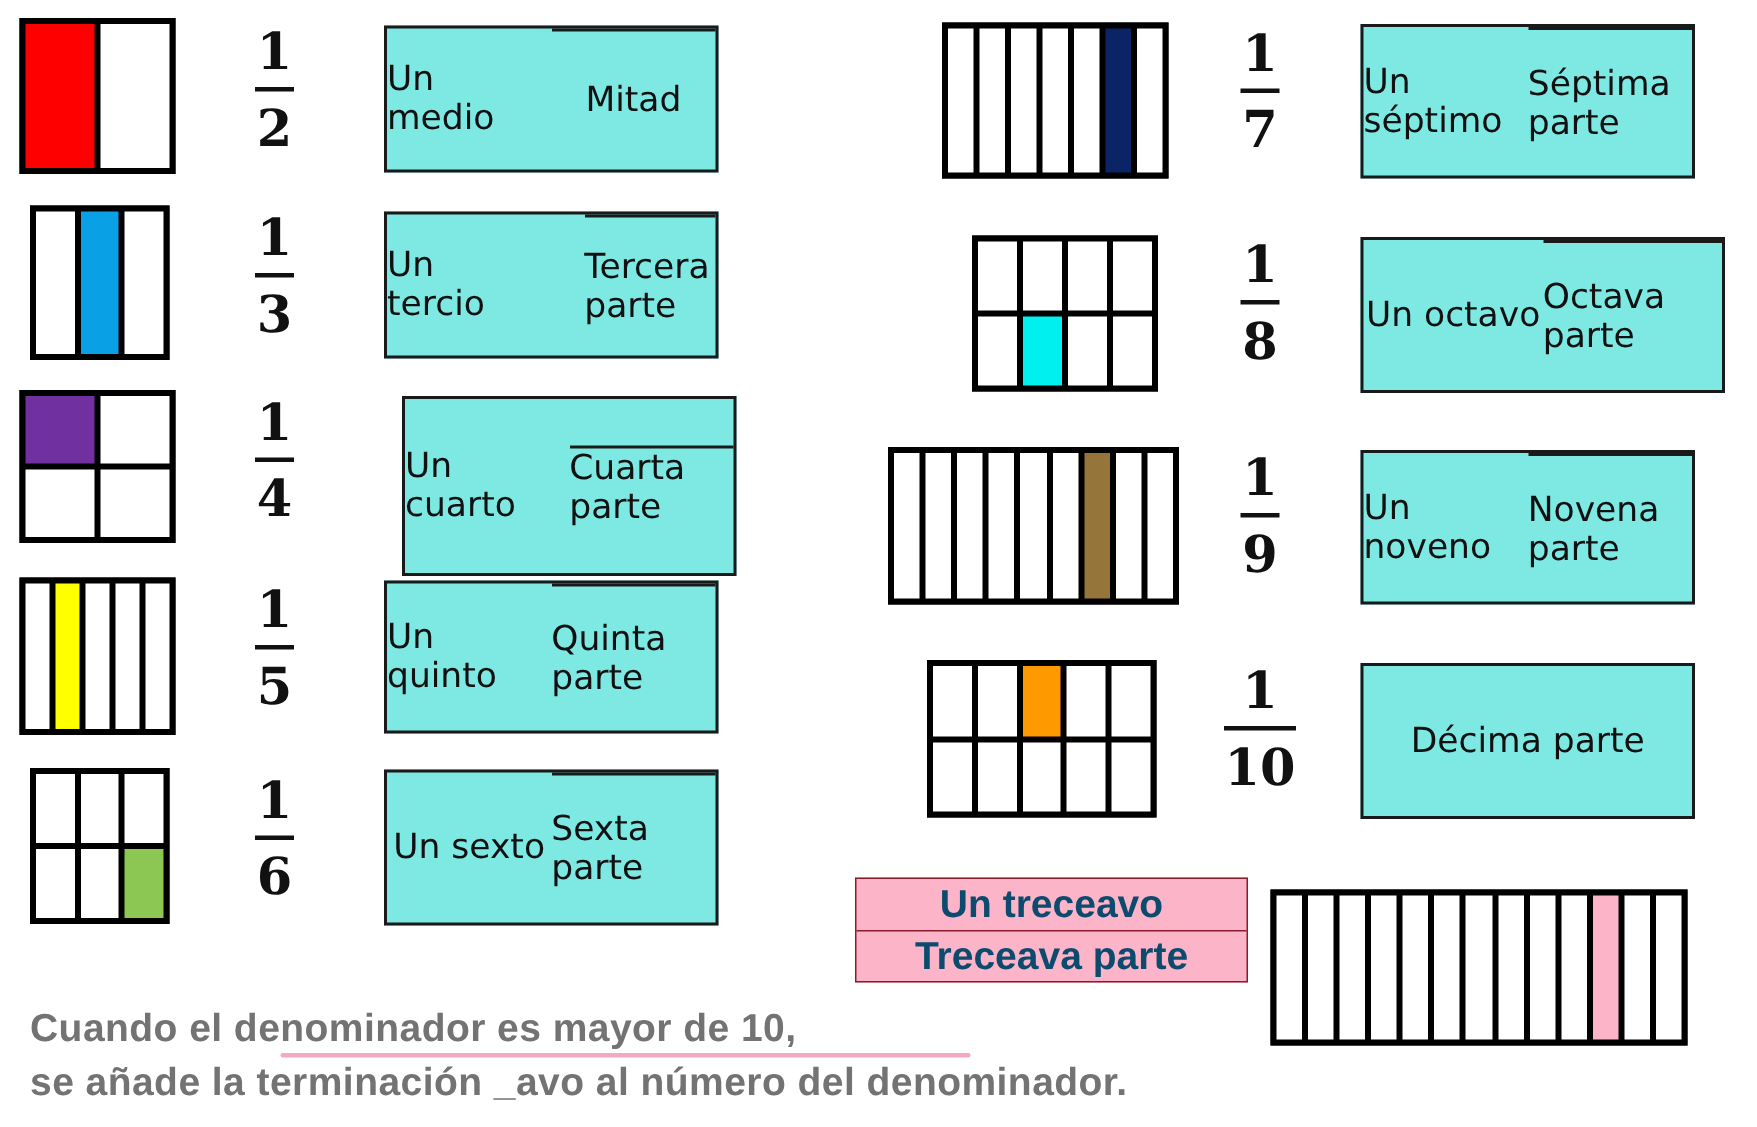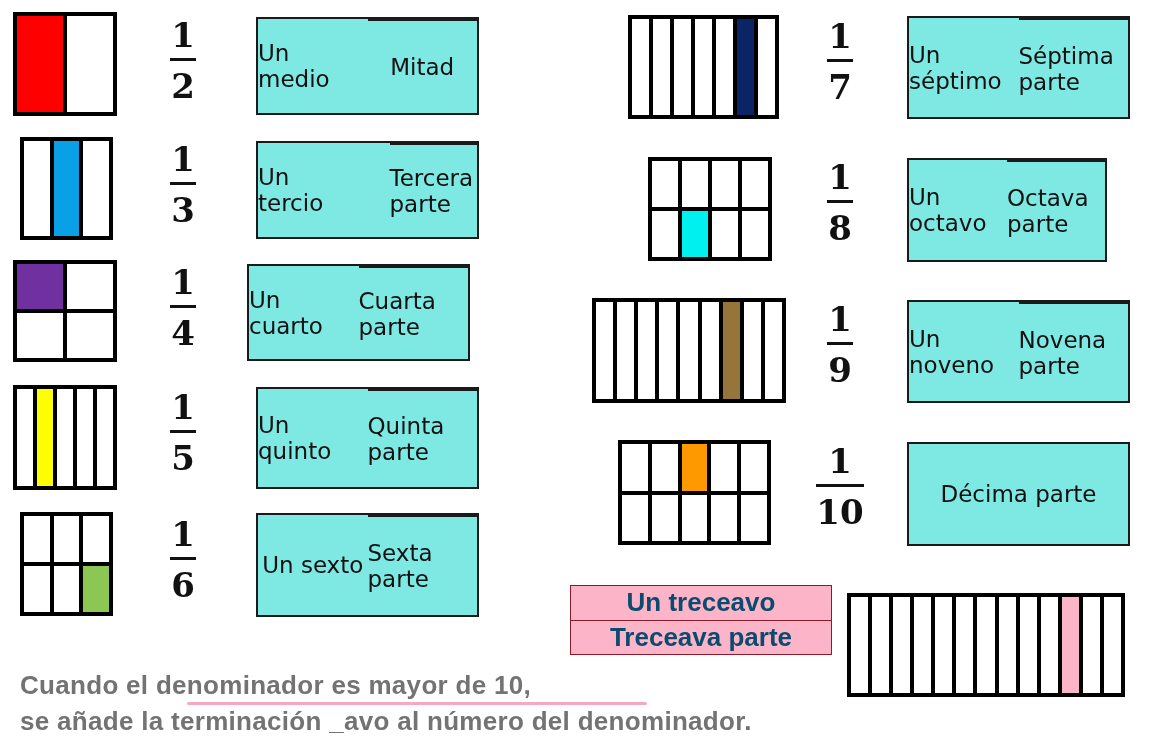--- a/index.html
+++ b/index.html
@@ -164,37 +164,37 @@
 </div>
 
 <div class="label" style="left:256px;top:17px;width:223px;height:98px;">
   <div class="row">Un medio</div>
   <div class="row">Mitad</div>
 </div>
 <div class="label" style="left:256px;top:141px;width:223px;height:98px;gap:44px;">
   <div class="row">Un tercio</div>
   <div class="row">Tercera parte</div>
 </div>
-<div class="label" style="left:247px;top:264px;width:223px;height:97px;">
+<div class="label" style="left:268px;top:264px;width:223px;height:120px;align-items:center;">
   <div class="row">Un cuarto</div>
   <div class="row">Cuarta parte</div>
 </div>
 <div class="label" style="left:256px;top:387px;width:223px;height:102px;">
   <div class="row">Un quinto</div>
   <div class="row">Quinta parte</div>
 </div>
 <div class="label" style="left:256px;top:513px;width:223px;height:104px;">
   <div class="row">Un sexto</div>
   <div class="row">Sexta parte</div>
 </div>
 <div class="label" style="left:907px;top:16px;width:223px;height:103px;">
   <div class="row">Un séptimo</div>
   <div class="row">Séptima parte</div>
 </div>
-<div class="label" style="left:907px;top:158px;width:200px;height:104px;">
+<div class="label" style="left:907px;top:158px;width:243px;height:104px;">
   <div class="row">Un octavo</div>
   <div class="row">Octava parte</div>
 </div>
 <div class="label" style="left:907px;top:300px;width:223px;height:103px;">
   <div class="row">Un noveno</div>
   <div class="row">Novena parte</div>
 </div>
 <div class="label" style="left:907px;top:442px;width:223px;height:104px;">
   <div class="row">Décima parte</div>
 </div>

